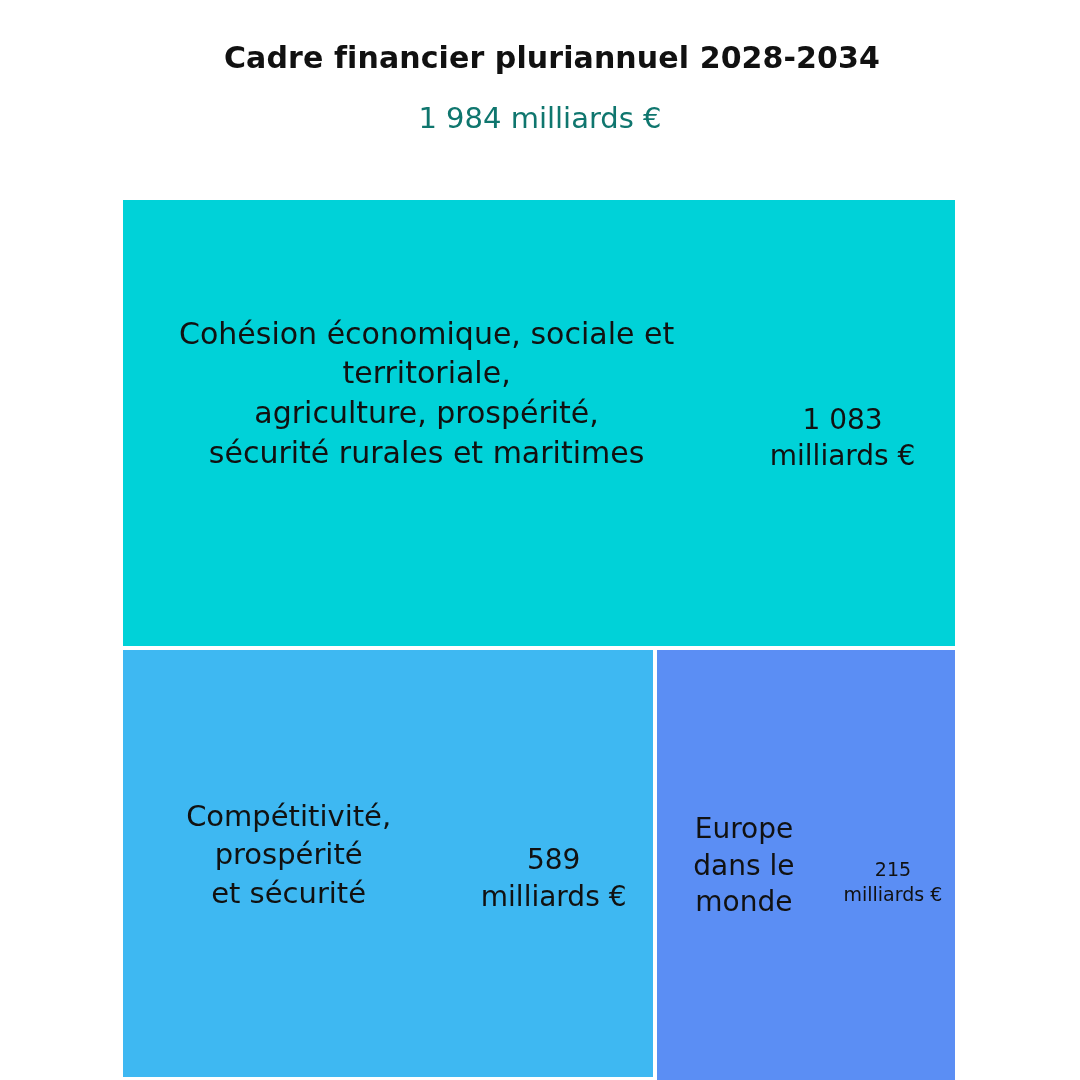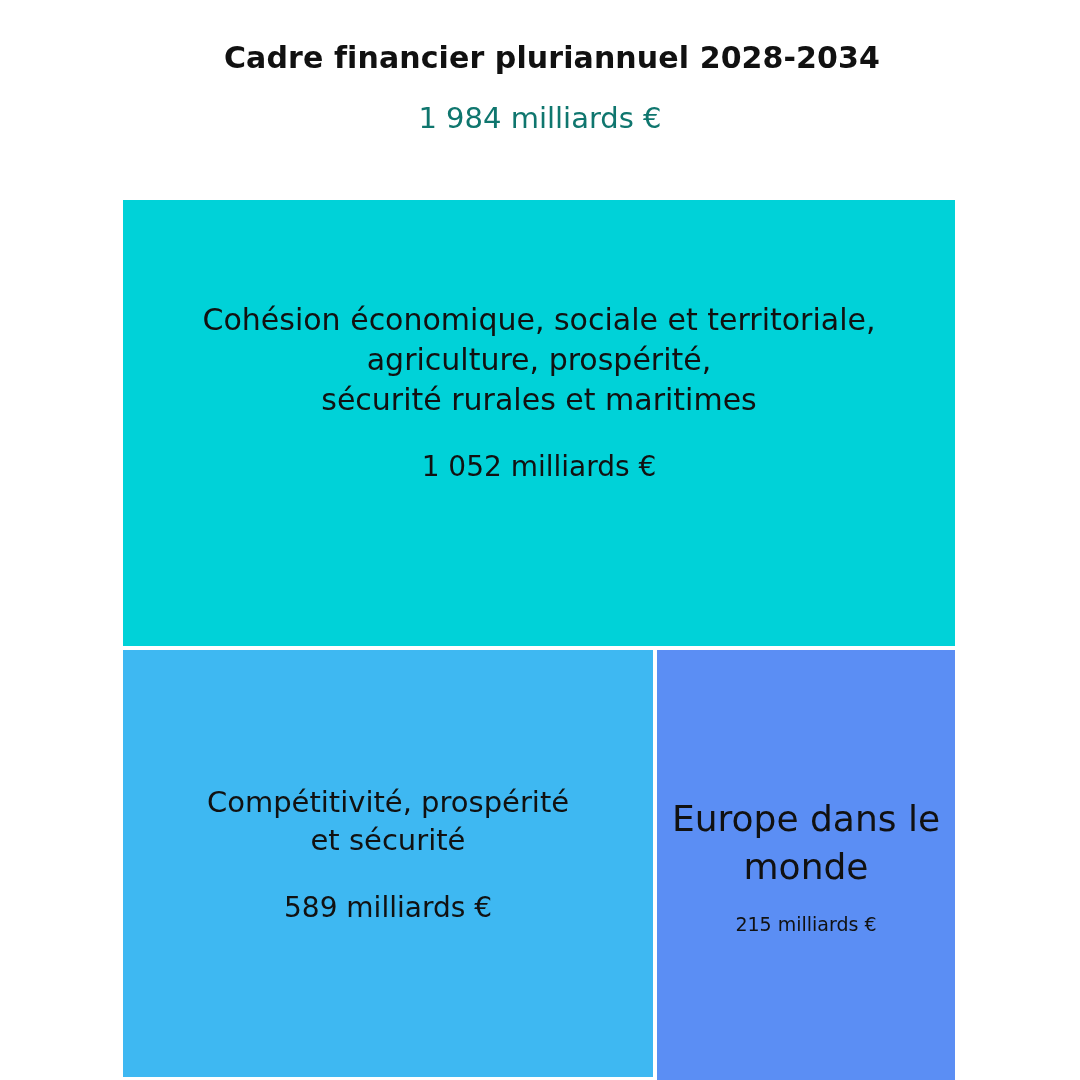--- a/index.html
+++ b/index.html
@@ -51,21 +51,20 @@
     left: 123px;
     top: 200px;
     width: 832px;
     height: 836px;
   }
 
   .tile {
     position: absolute;
     box-sizing: border-box;
     display: flex;
-    flex-direction: column;
     align-items: center;
     justify-content: center;
     text-align: center;
     color: #111111;
     overflow: hidden;
   }
 
   .tile .tile-label {
     font-size: 28px;
     line-height: 1.32;
@@ -115,21 +114,21 @@
 
   
   #tile-europe {
     left: 534px;
     top: 450px;
     width: 298px;
     height: 442px;
     background: #5b8ef4;
   }
   #tile-europe .tile-label {
-    font-size: 36px;
+    font-size: 28px;
     margin-top: -10px;
   }
   #tile-europe .tile-value {
     font-size: 19px;
     margin-top: 22px;
   }
 </style>
 </head>
 <body>
 
@@ -138,21 +137,21 @@
   <div class="chart-title">Cadre financier pluriannuel 2028-2034</div>
 
   <div class="chart-subtitle">1 984 milliards €</div>
 
   <div class="treemap">
 
     <div class="tile" id="tile-cohesion" style="background: rgb(0, 210, 216);">
       <div class="tile-label">Cohésion économique, sociale et territoriale,
 agriculture, prospérité,
 sécurité rurales et maritimes</div>
-      <div class="tile-value">1 052 milliards €</div>
+      <div class="tile-value">1 083 milliards €</div>
     </div>
 
     <div class="tile" id="tile-competitivite" style="background: rgb(62, 184, 242);">
       <div class="tile-label">Compétitivité, prospérité
 et sécurité</div>
       <div class="tile-value">589 milliards €</div>
     </div>
 
     <div class="tile" id="tile-europe" style="background: rgb(91, 142, 244);">
       <div class="tile-label">Europe dans le

